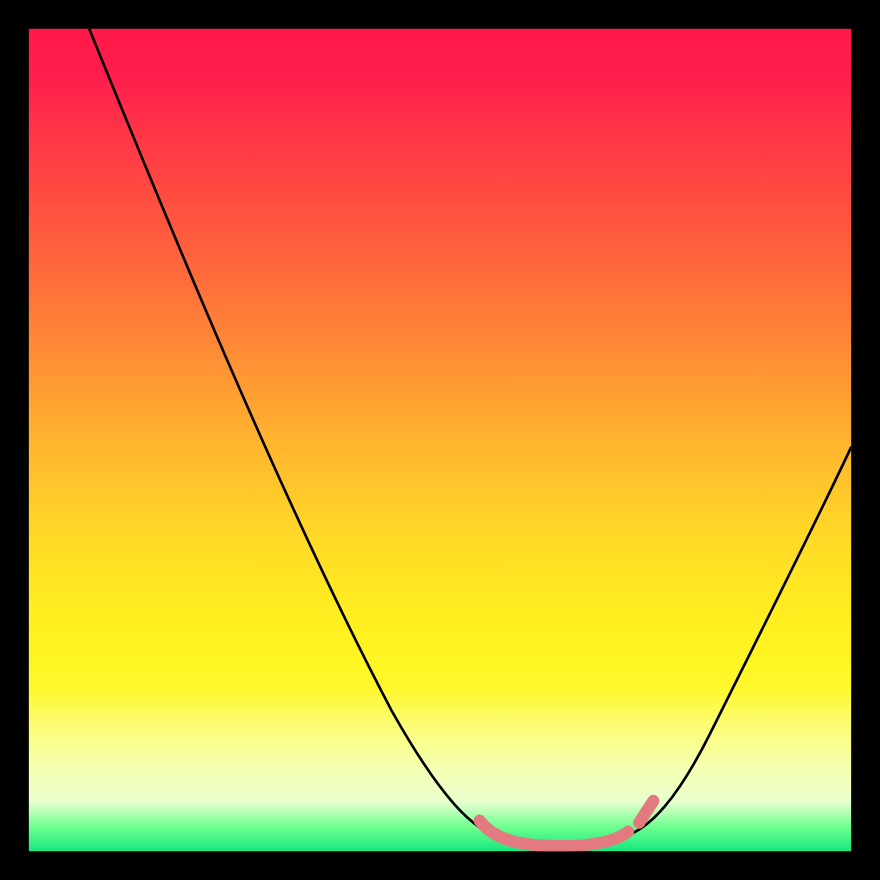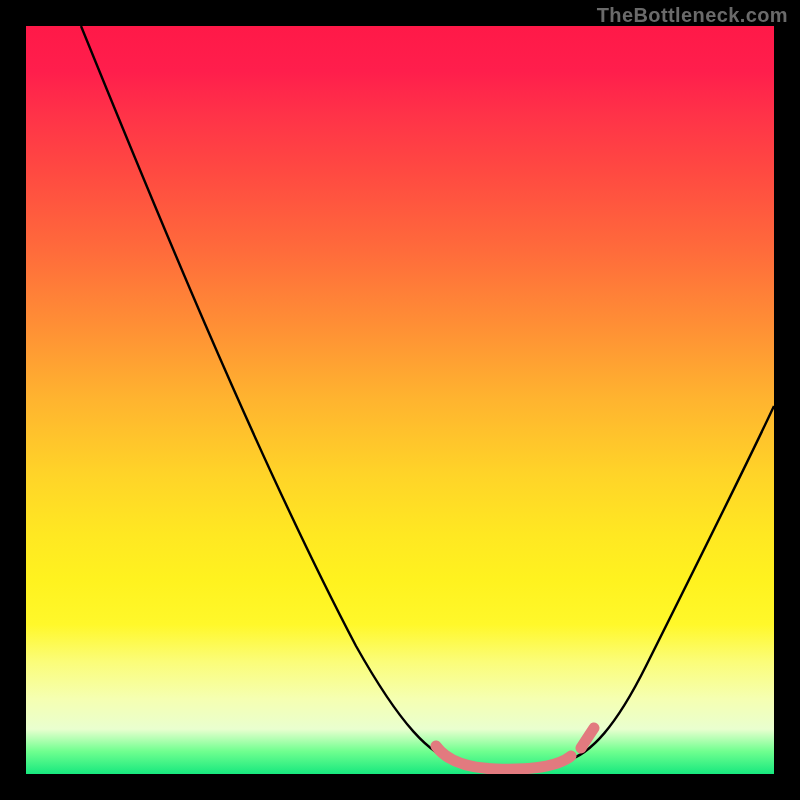--- a/index.html
+++ b/index.html
@@ -80,14 +80,13 @@
                C 670 540, 720 440, 748 380" fill="none" stroke="#000" stroke-width="2.4"></path>
 
       <path d="M 410 720
                C 420 734, 440 742, 470 743
                C 500 744, 530 742, 545 730
                M 555 722
                C 560 714, 564 708, 568 702" fill="none" stroke="#e27a7f" stroke-width="11" stroke-linecap="round" stroke-linejoin="round"></path>
     </svg>
   </div>
 
-  <div class="watermark">TheBottleneck.com</div>
 </div>
 
 </body></html>

